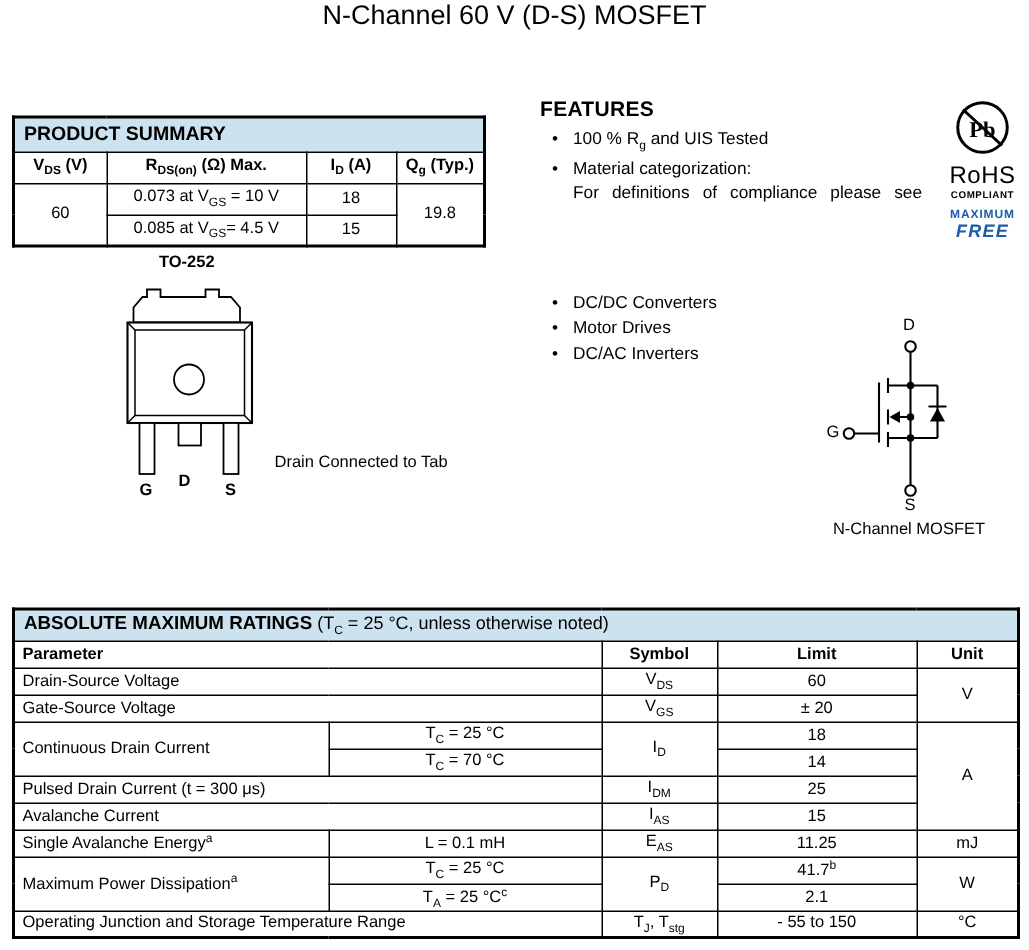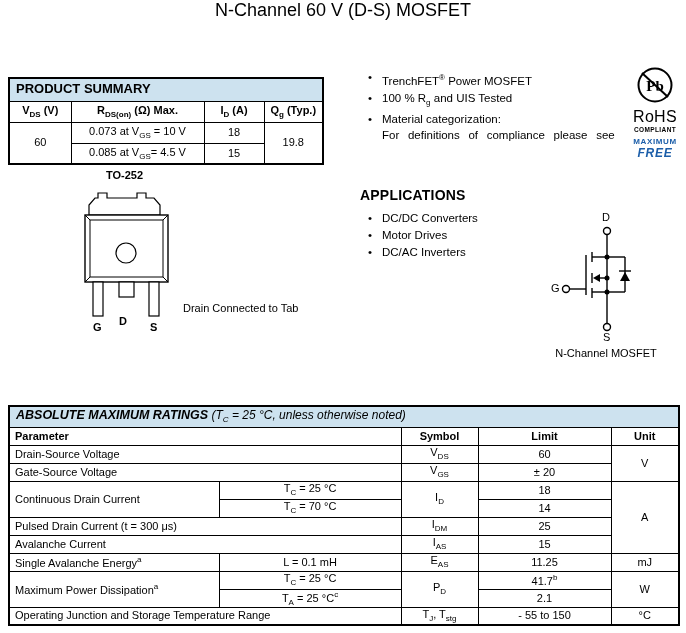--- a/index.html
+++ b/index.html
@@ -45,21 +45,21 @@
     padding-left: 6px;
   }
   td.left { text-align: left; padding-left: 5px; }
   td.bold { font-weight: bold; }
   sub { font-size: 8px; }
   sup { font-size: 8px; }
 
   .ps-table td { height: 21px; }
   .ps-table tr.bandrow td { height: 23px; font-size: 13px; font-weight: bold; }
   .am-table td { height: 18px; }
-  .am-table tr.bandrow td { height: 21px; font-style: italic; }
+  .am-table tr.bandrow td { height: 21px; }
   .am-title-bold { font-size: 12.5px; font-weight: bold; }
   .am-title-note { font-size: 12px; font-weight: normal; }
 
   
   .sec-heading { font-size: 14px; font-weight: bold; letter-spacing: 0.2px; }
   .bullet-item {
     position: relative;
     padding-left: 22px;
     font-size: 11.5px;
     line-height: 17px;
@@ -119,22 +119,22 @@
     <td rowspan="2">19.8</td>
   </tr>
   <tr>
     <td>0.085 at V<sub>GS</sub>= 4.5 V</td>
     <td>15</td>
   </tr>
 </tbody>
   </table>
 
 <div class="abs" style="left:360px; top:64px;">
+  <div class="sec-heading">FEATURES</div>
   <div style="margin-top:5px;">
-    <div class="bullet-item">TrenchFET<sup>®</sup> Power MOSFET</div>
     <div class="bullet-item">100 % R<sub>g</sub> and UIS Tested</div>
     <div class="bullet-item">Material categorization:</div>
     <div class="cont-line">For definitions of compliance please see</div>
   </div>
 </div>
 
 <div class="abs" style="left:628px; top:66px; width:54px;">
   <svg width="54" height="38" viewBox="0 0 54 38">
     <circle cx="27" cy="19" r="16.5" fill="none" stroke="#000" stroke-width="2"></circle>
     <line x1="14" y1="7" x2="40" y2="31" stroke="#000" stroke-width="2"></line>
@@ -162,21 +162,20 @@
   <rect x="38" y="96" width="10" height="34" fill="#fff" stroke="#000" stroke-width="1.2"></rect>
   <rect x="64" y="96" width="15" height="15" fill="#fff" stroke="#000" stroke-width="1.2"></rect>
   <rect x="94" y="96" width="10" height="34" fill="#fff" stroke="#000" stroke-width="1.2"></rect>
 </svg>
 <div class="abs pin-label" style="left:93px; top:321px;">G</div>
 <div class="abs pin-label" style="left:119px; top:315px;">D</div>
 <div class="abs pin-label" style="left:150px; top:321px;">S</div>
 <div class="abs small-note" style="left:183px; top:302px;">Drain Connected to Tab</div>
 
 <div class="abs" style="left:360px; top:187px;">
-  <div class="sec-heading">APPLICATIONS</div>
   <div style="margin-top:7px;">
     <div class="bullet-item">DC/DC Converters</div>
     <div class="bullet-item">Motor Drives</div>
     <div class="bullet-item">DC/AC Inverters</div>
   </div>
 </div>
 
 <svg class="abs" style="left:540px; top:205px;" width="110" height="135" viewBox="0 0 110 135">
   <g stroke="#000" stroke-width="1.4" fill="none">
 

